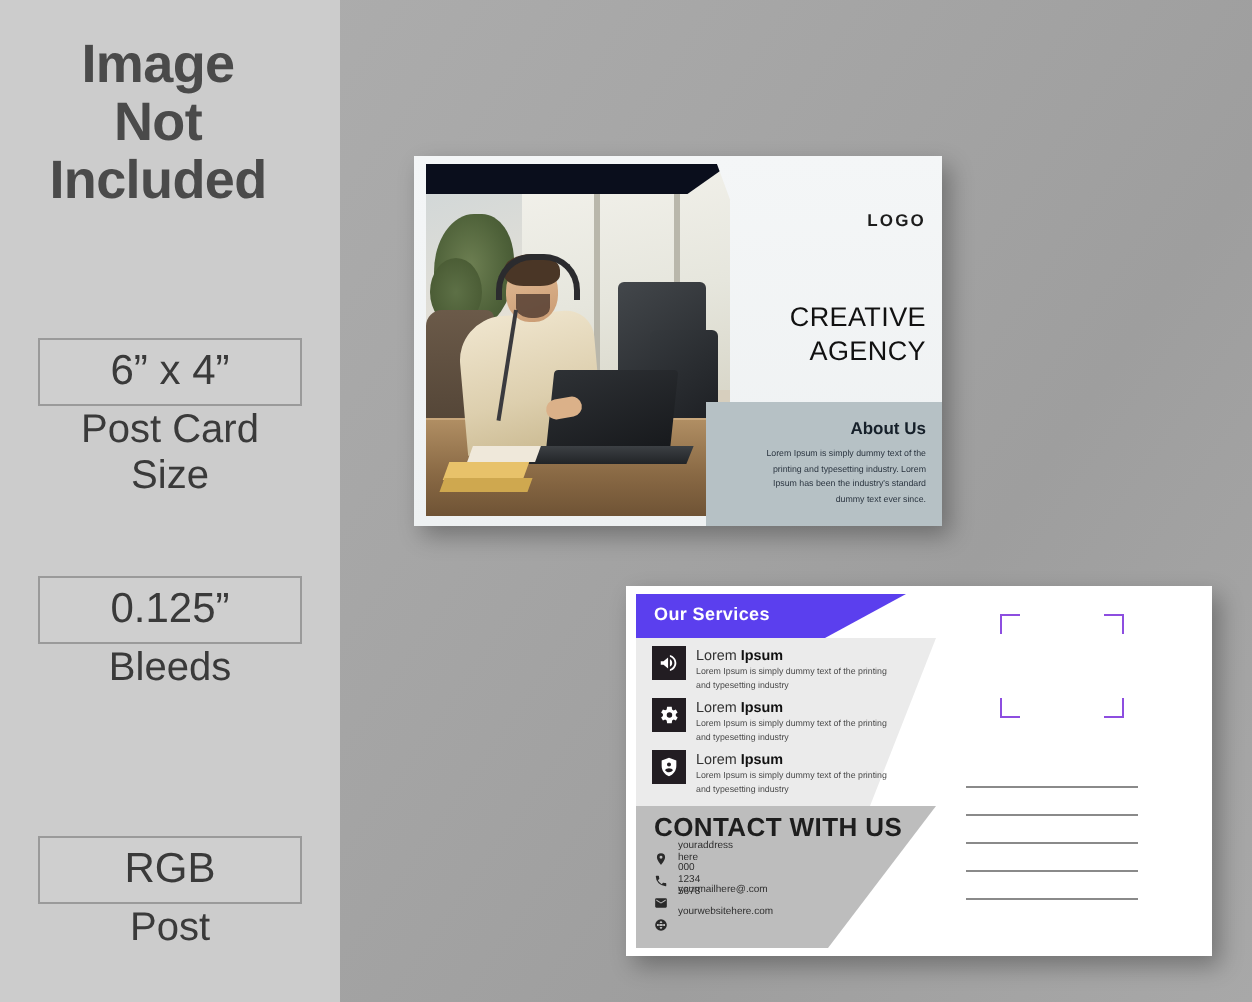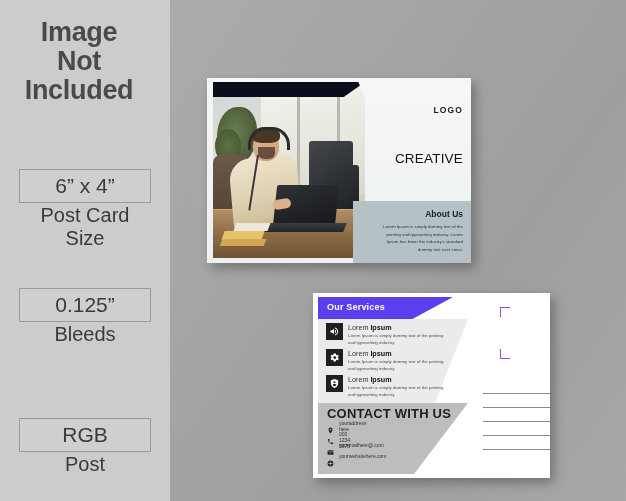--- a/index.html
+++ b/index.html
@@ -163,21 +163,21 @@
   }
   .fc-about-title{
     position:absolute;right:8px;top:8px;font-size:8.5px;font-weight:bold;color:#16202a;
   }
   .fc-about-body{
     position:absolute;right:8px;top:22px;width:86px;text-align:right;
     font-size:4.4px;line-height:1.75;color:#2b3540;
   }
 
   
-  #back-card{left:313px;top:293px;width:237px;height:185px;background:#fff;}
+  #back-card{left:313px;top:293px;width:293px;height:185px;background:#fff;}
   .bc-servbar{
     position:absolute;left:5px;top:4px;width:135px;height:22px;
     background:#5b3fee;clip-path:polygon(0 0,100% 0,70% 100%,0 100%);
   }
   .bc-servtitle{
     position:absolute;left:14px;top:9px;font-size:9px;font-weight:bold;color:#fff;
     letter-spacing:.2px;
   }
   .bc-graypanel{
     position:absolute;left:5px;top:26px;width:150px;height:84px;
@@ -277,20 +277,21 @@
       <div class="ph-book2"></div>
     </div>
     <div class="fc-bar-top"></div>
 
     <div class="fc-wedge"></div>
 
     <div class="fc-right">
       <div class="fc-logo">LOGO</div>
       <div class="fc-company">
         <div>CREATIVE</div>
+        <div>AGENCY</div>
       </div>
       <div class="fc-aboutbox">
         <div class="fc-about-title">About Us</div>
         <div class="fc-about-body">Lorem Ipsum is simply dummy text of the printing and typesetting industry. Lorem Ipsum has been the industry's standard dummy text ever since.</div>
       </div>
     </div>
   </div>
 
   <div class="card" id="back-card">
     <div class="bc-graypanel"></div>

